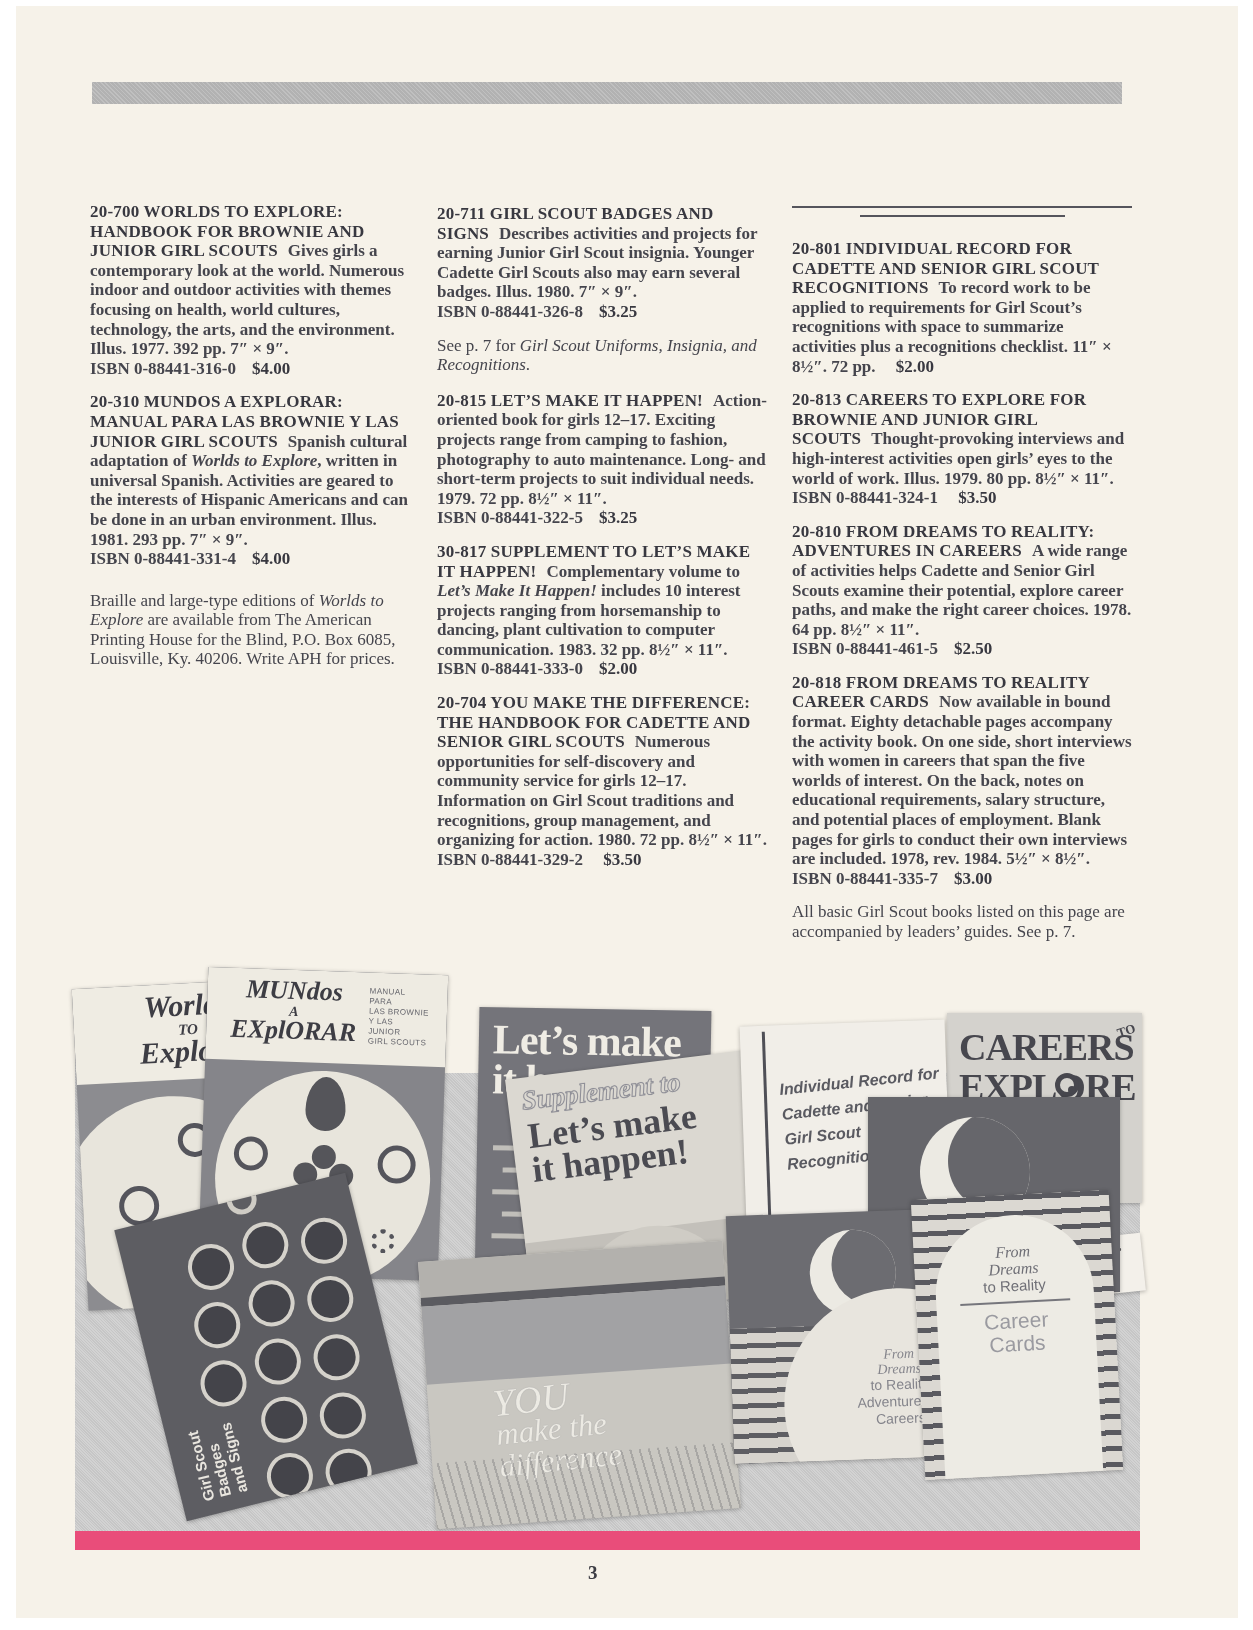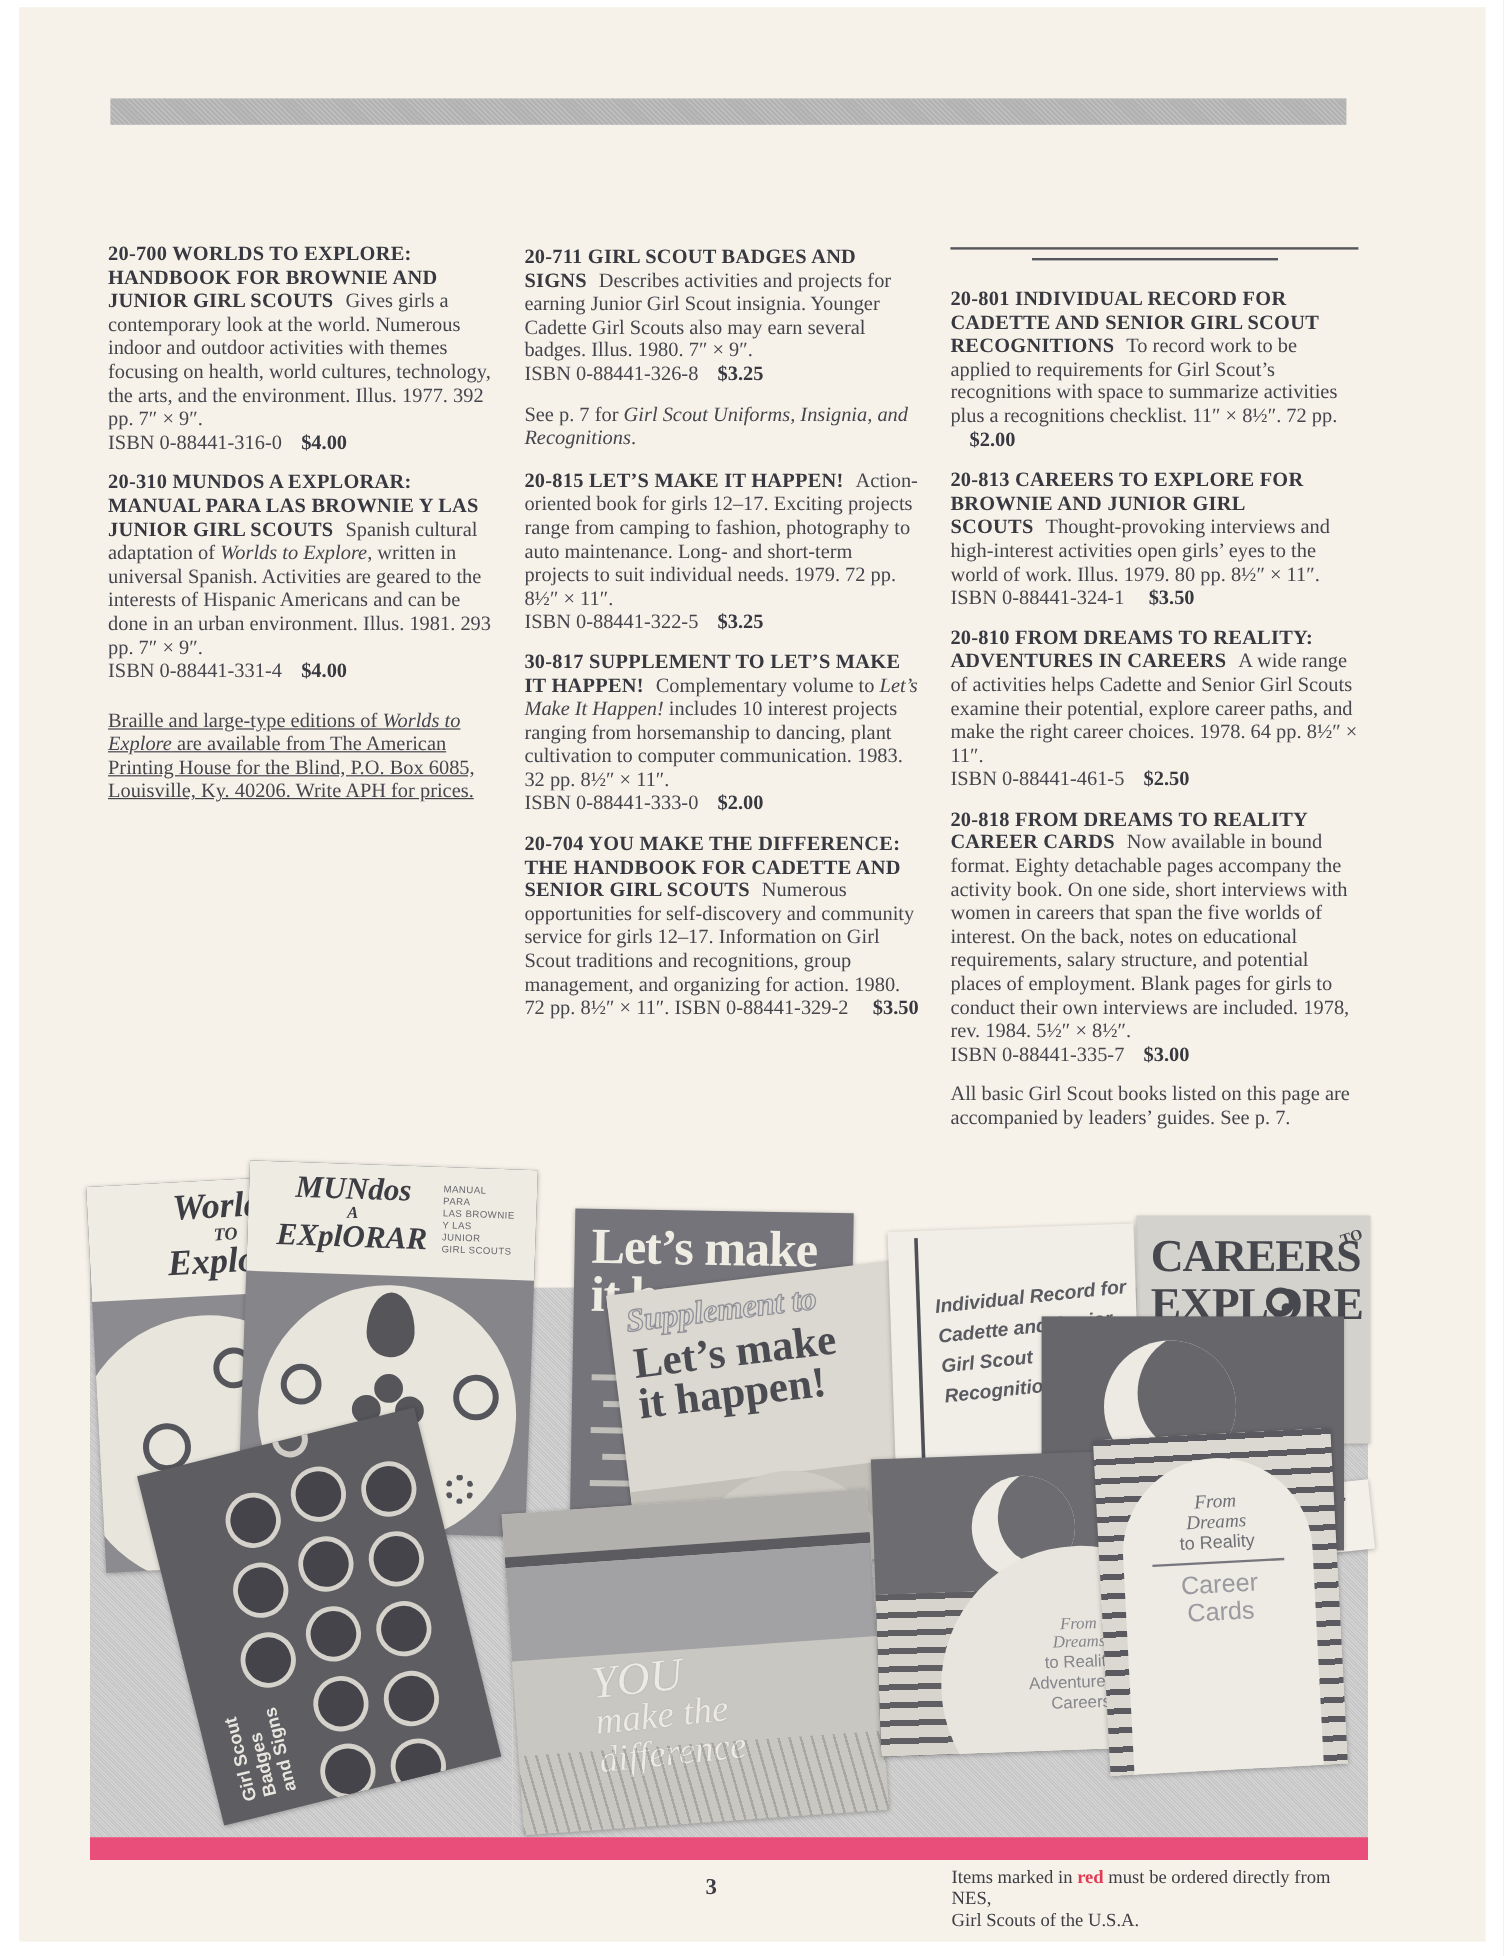--- a/index.html
+++ b/index.html
@@ -13,27 +13,27 @@
               background-image:repeating-linear-gradient(45deg, rgba(255,255,255,.18) 0 1px, transparent 1px 3px); }
   .bar-pink { position:absolute; left:92px; top:98px; width:1030px; height:60px; background:#e94d7a;
               color:#fff; font-family:"Liberation Sans", sans-serif; font-size:45px;
               text-align:right; line-height:57px; padding-right:18px; letter-spacing:1px; }
 
   
   .col { position:absolute; color:#45454d; font-size:17px; line-height:19.6px; }
   .col1 { left:90px;  top:202px; width:327px; }
   .col2 { left:437px; top:204px; width:330px; }
   .col3 { left:792px; top:200px; width:340px; }
-  .item { margin-bottom:14px; }
+  .item { margin-bottom:14px;font-weight:bold; }
   .ih { color:#383840; padding-right:10px; letter-spacing:.2px; }
   .isbn-line { display:block; }
   .isbn-line.inline { display:inline; }
   .price { margin-left:16px; color:#383840; }
   .note-p { margin-bottom:16px; }
-  .braille { margin-top:22px;text-decoration:underline; }
+  .braille { margin-top:22px; }
   .closing { margin-top:8px; }
 
   .sect { margin-bottom:22px; }
   .sect .rule-top { height:2px; background:#55555c; margin-top:6px; }
   .sect .h2 { text-align:center; font-family:"Liberation Sans", sans-serif; font-size:27px;
               color:#4e4e56; letter-spacing:2px; margin-top:8px; }
   .sect .rule-bottom { height:2px; background:#55555c; width:205px; margin:7px auto 0; }
 
   
   .collage { position:absolute; left:75px; top:965px; width:1065px; height:566px; }
@@ -370,17 +370,13 @@
     </div>
 
     <div class="cover cv-frag">
       <div class="t">outs</div>
     </div>
   </div>
 
   <div class="collage-bar"></div>
 
   <div class="pageno">3</div>
-  <div class="fnote">
-    <span>Items marked in </span><span class="red">red</span><span> must be ordered directly from NES,</span>
-    <span class="l2">Girl Scouts of the U.S.A.</span>
-  </div>
 </div>
 
 </body></html>

